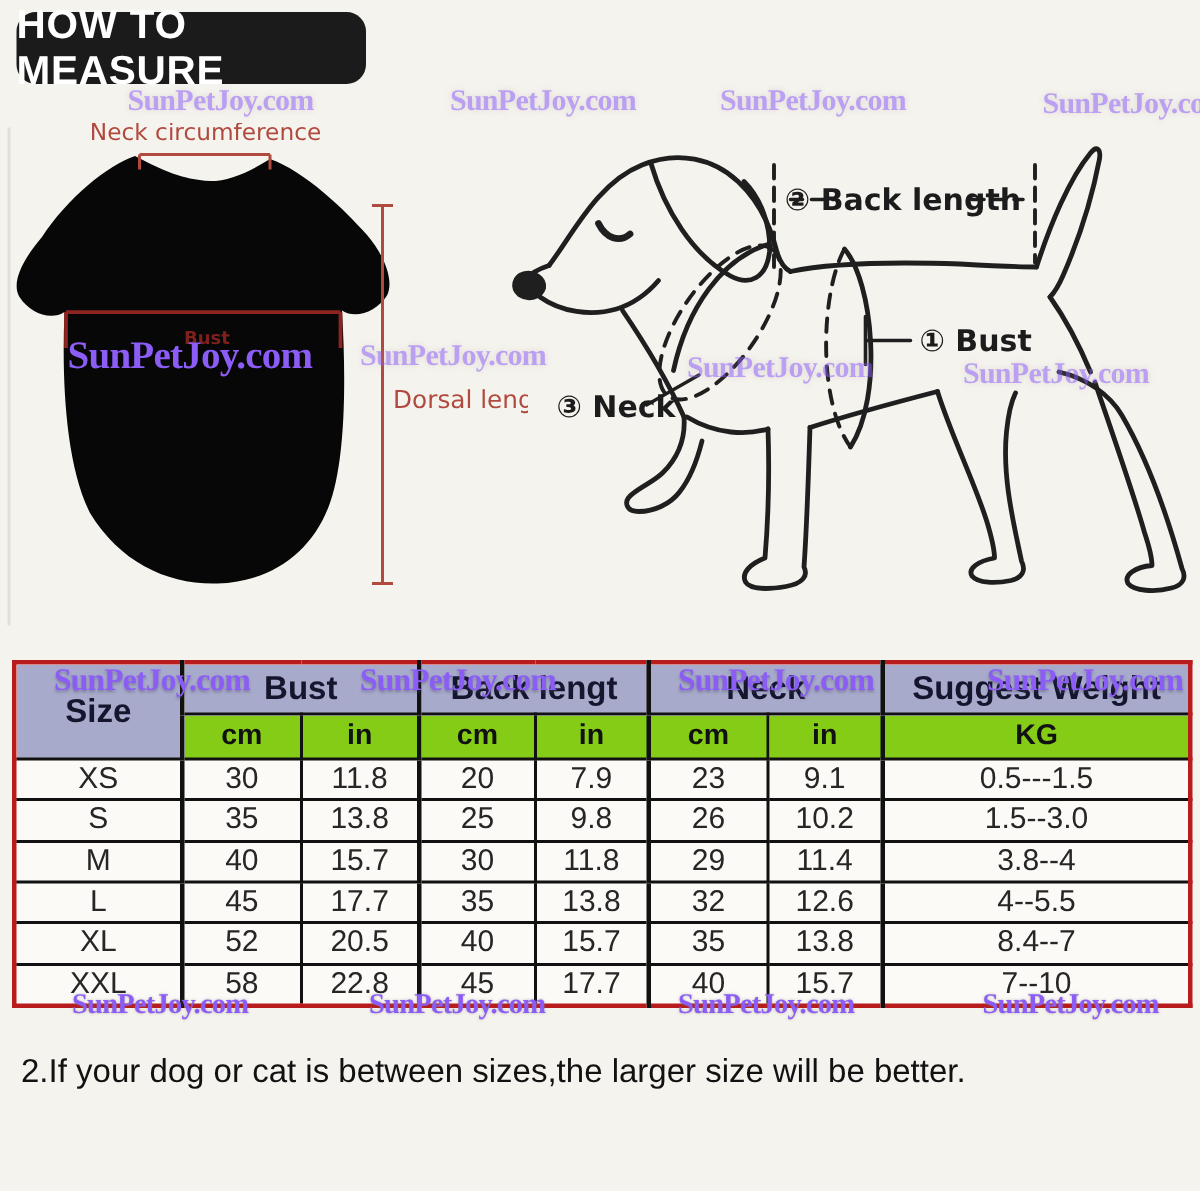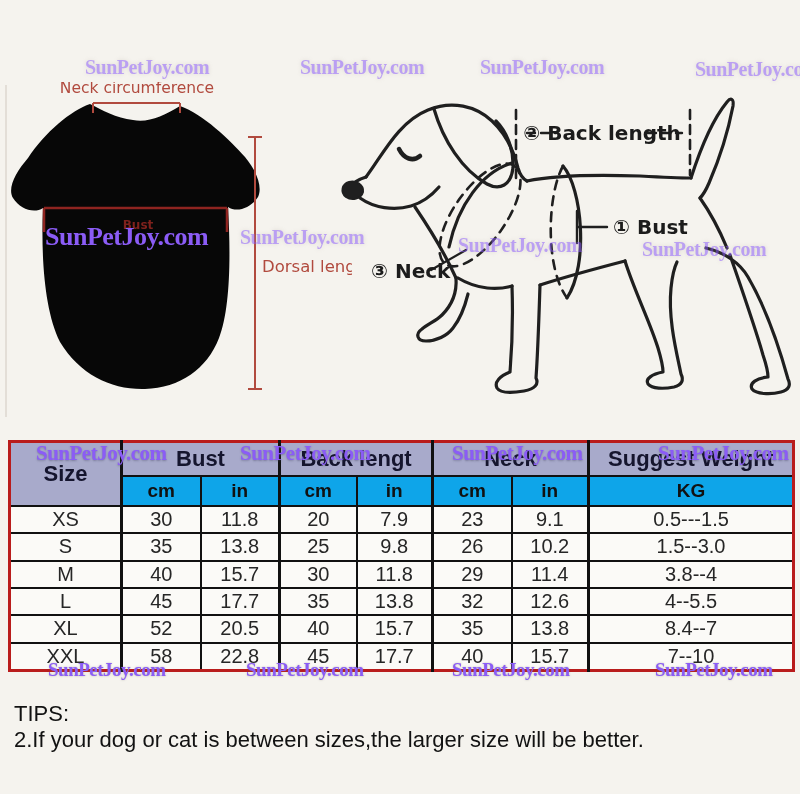--- a/index.html
+++ b/index.html
@@ -23,35 +23,38 @@
   .wm-table{font-size:21px;text-shadow:0 1px 2px rgba(70,70,100,.45);}
   .wm-bottom{font-size:19px;text-shadow:0 0 2px rgba(120,115,105,.5);}
 
   
   .tablewrap{position:absolute;left:8px;top:440px;width:784px;height:232px;z-index:2;}
   table.size{border-collapse:collapse;table-layout:fixed;width:784px;height:232px;
              border:3px solid #b91c1c;background:#fbfaf7;}
   table.size th,table.size td{border:2px solid #111;text-align:center;vertical-align:middle;
              padding:0;overflow:hidden;}
   tr.h1 th{background:#a8aacb;color:#15152e;font-size:22px;font-weight:bold;height:32px;}
-  tr.h2 th{background:#0ea5e9;color:#111;font-size:19px;font-weight:bold;height:28px;}
+  tr.h2 th{background:#84cc16;color:#111;font-size:19px;font-weight:bold;height:28px;}
   td.val{font-size:20px;color:#262626;}
   .gb{border-left-width:3px !important;}
 
   
   .tips{position:absolute;left:14px;top:701px;color:#121212;font-size:22px;line-height:26px;}
   .tips .t-line{white-space:nowrap;}
 </style>
 </head>
 <body>
 
 <div class="stage">
 
   <div class="edge-line"></div>
 
+  <div class="badge">
+    <span>HOW TO MEASURE</span>
+  </div>
 
   <svg class="svg-abs" style="left:8px;top:82px;" width="344" height="336" viewBox="8 82 344 336">
 
     <path fill="#070707" d="M 90,104
          C 72,110 45,132 28,158
          C 16,172 7,188 13,198
          C 20,209 34,214 43,208
          C 41,255 44,310 60,342
          C 80,375 112,390 145,389
          C 180,388 207,369 219,338
@@ -208,21 +211,20 @@
           <td class="val">17.7</td>
           <td class="val gb">40</td>
           <td class="val">15.7</td>
           <td class="val gb">7--10</td>
         </tr>
       </tbody>
     </table>
   </div>
 
   <div class="tips">
-    <div class="t-line">TIPS:</div>
     <div class="t-line">2.If your dog or cat is between sizes,the larger size will be better.</div>
   </div>
 
   <span class="wm wm-faint" style="left:85px;top:56px;">SunPetJoy.com</span>
   <span class="wm wm-faint" style="left:300px;top:56px;">SunPetJoy.com</span>
   <span class="wm wm-faint" style="left:480px;top:56px;">SunPetJoy.com</span>
   <span class="wm wm-faint" style="left:695px;top:58px;">SunPetJoy.com</span>
 
   <span class="wm wm-shirt" style="left:45px;top:222px;">SunPetJoy.com</span>
   <span class="wm wm-faint" style="left:240px;top:226px;">SunPetJoy.com</span>

